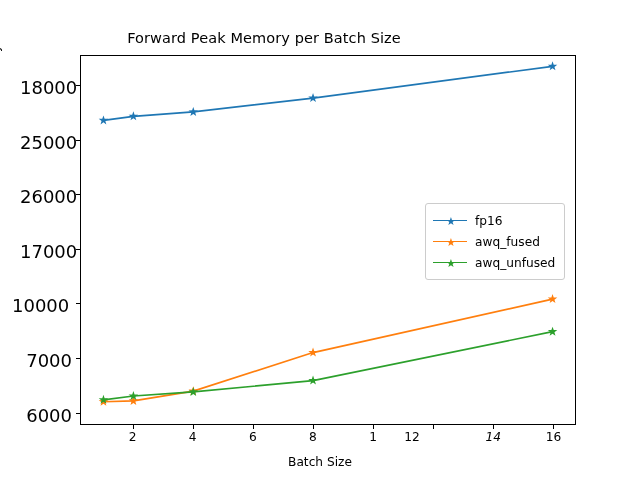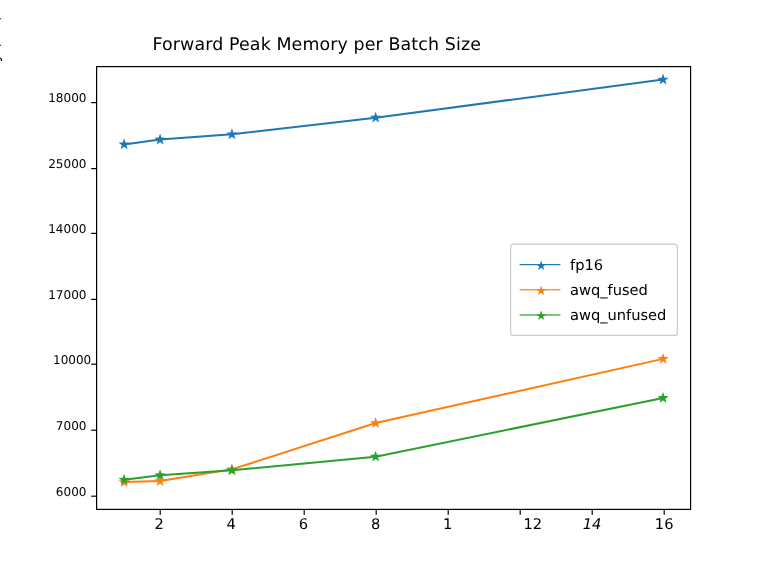--- a/index.html
+++ b/index.html
@@ -28,21 +28,21 @@
   #plot-inner{position:absolute;left:0;top:0;width:100%;height:100%;}
 
   
   #ylabel{
     position:absolute;left:-12px;top:180px;
     transform:rotate(-90deg);transform-origin:left top;
     font-size:12.2px;white-space:nowrap;
   }
   .ytick-label{
     position:absolute;right:578px;   
-    font-size:10px;text-align:right;
+    font-size:18px;text-align:right;
   }
   .ytick-mark{
     position:absolute;left:76px;width:4px;height:1px;background:#000;
   }
   
   #xlabel{
     position:absolute;left:0;top:455px;width:640px;
     text-align:center;font-size:12.2px;
   }
   .xtick-label{
@@ -82,23 +82,23 @@
 
   <div id="chart-title">Forward Peak Memory per Batch Size</div>
 
   <div id="ylabel-wrap">
     <div id="ylabel">Forward Peak Memory (MB)</div>
   </div>
 
   <div id="ytick-labels">
       <div class="ytick-label" style="left: 20px; width: 52px; top: 404.712px;">6000</div>
       <div class="ytick-label" style="left: 20px; width: 52px; top: 350.1px;">7000</div>
-      <div class="ytick-label" style="left: 24px; width: 52px; top: 295.487px;">10000</div>
+      <div class="ytick-label" style="left: 12px; width: 52px; top: 295.487px;">10000</div>
       <div class="ytick-label" style="left: 20px; width: 52px; top: 240.875px;">17000</div>
-      <div class="ytick-label" style="left: 20px; width: 52px; top: 186.262px;">14000</div>
+      <div class="ytick-label" style="left: 20px; width: 52px; top: 186.262px;">26000</div>
       <div class="ytick-label" style="left: 20px; width: 52px; top: 131.649px;">25000</div>
       <div class="ytick-label" style="left: 20px; width: 52px; top: 77.0369px;">18000</div>
     </div>
   <div id="ytick-marks">
       <div class="ytick-mark" style="top: 412.712px;"></div>
       <div class="ytick-mark" style="top: 358.1px;"></div>
       <div class="ytick-mark" style="top: 303.487px;"></div>
       <div class="ytick-mark" style="top: 248.875px;"></div>
       <div class="ytick-mark" style="top: 194.262px;"></div>
       <div class="ytick-mark" style="top: 139.649px;"></div>
@@ -133,34 +133,35 @@
         </g>
       </svg>
   </div>
 
   <div id="xtick-labels">
       <div class="xtick-label" style="left: 132.606px;">2</div>
       <div class="xtick-label" style="left: 192.727px;">4</div>
       <div class="xtick-label" style="left: 252.848px;">6</div>
       <div class="xtick-label" style="left: 312.97px;">8</div>
       <div class="xtick-label" style="left: 373.091px;">1</div>
-      <div class="xtick-label" style="left: 444px;">12</div>
+      <div class="xtick-label" style="left: 412px;">12</div>
       <div class="xtick-label" style="left: 493.333px; font-style: italic;">14</div>
       <div class="xtick-label" style="left: 553.455px;">16</div>
     </div>
   <div id="xtick-marks">
       <div class="xtick-mark" style="left: 132.606px;"></div>
       <div class="xtick-mark" style="left: 192.727px;"></div>
       <div class="xtick-mark" style="left: 252.848px;"></div>
       <div class="xtick-mark" style="left: 312.97px;"></div>
       <div class="xtick-mark" style="left: 373.091px;"></div>
       <div class="xtick-mark" style="left: 433.212px;"></div>
       <div class="xtick-mark" style="left: 493.333px;"></div>
       <div class="xtick-mark" style="left: 553.455px;"></div>
     </div>
+  <div id="xlabel">Batch Size</div>
 
   <div id="legend">
       <div class="legend-row">
         <span class="legend-sample">
           <span class="legend-line" style="background: rgb(31, 119, 180);"></span>
           <span class="legend-marker" style="color: rgb(31, 119, 180);">★</span>
         </span>
         <span class="legend-label">fp16</span>
       </div>
       <div class="legend-row">

